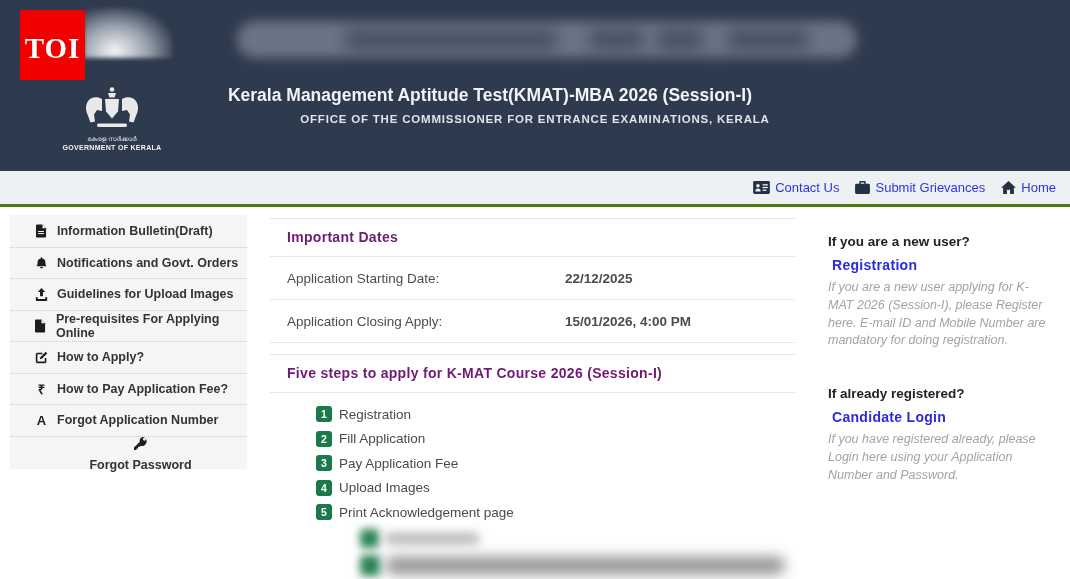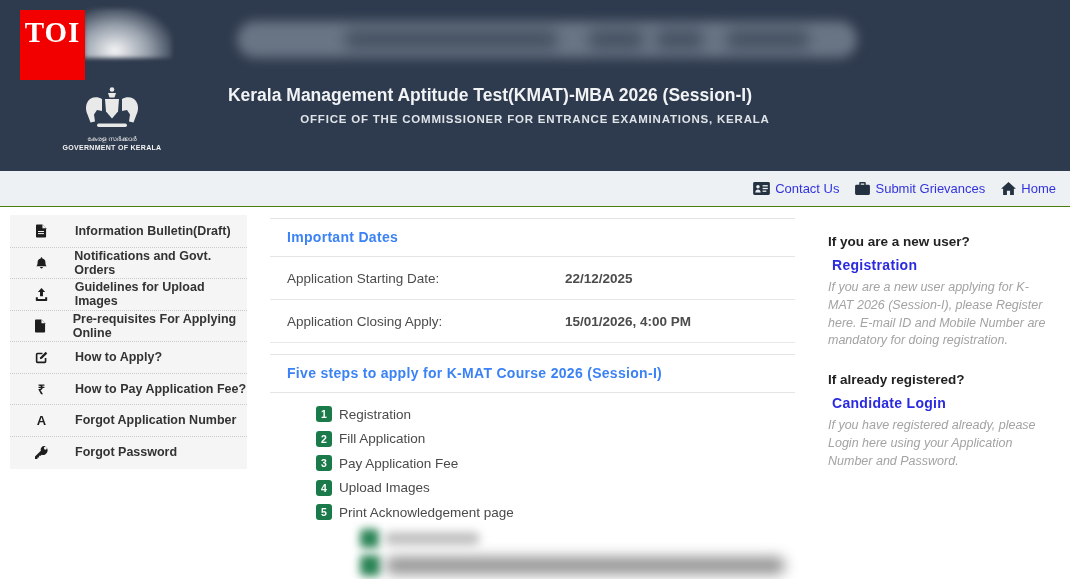--- a/index.html
+++ b/index.html
@@ -6,21 +6,21 @@
   html,body { background:#fff; }
   #page {
     position:relative; width:1070px; height:579px; overflow:hidden;
     background:#ffffff; font-family:"Liberation Sans", sans-serif;
   }
 
   
   .header { position:absolute; left:0; top:0; width:1070px; height:171px; background:#2e3a4d; }
   .toi-logo {
     position:absolute; left:20px; top:10px; width:65px; height:70px; background:#f20000;
-    display:flex; justify-content:center; z-index:5;
+    display:flex; align-items:center; justify-content:center; z-index:5;
   }
   .toi-logo span { color:#fff; font-family:"Liberation Serif", serif; font-weight:bold; font-size:29px; letter-spacing:1px; margin-top:6px; }
   .blur-blob {
     position:absolute; left:84px; top:8px; width:88px; height:50px;
     background:radial-gradient(ellipse at 35% 85%, rgba(255,255,255,.95) 0%, rgba(219,226,233,.6) 42%, rgba(46,58,77,0) 78%);
     filter:blur(2px);
   }
   .blur-headline {
     position:absolute; left:237px; top:21px; width:620px; height:37px;
     background:rgba(203,213,224,.38); border-radius:18px; filter:blur(6px);
@@ -37,39 +37,39 @@
   .emblem-en { font-size:7px; font-weight:bold; color:#f4f4f4; letter-spacing:.3px; line-height:9px; }
 
   .head-title { position:absolute; left:0; top:85px; width:980px; text-align:center;
     color:#f1f3f5; font-size:17.5px; font-weight:bold; }
   .head-sub { position:absolute; left:0; top:113px; width:1070px; text-align:center;
     color:#dfe4e9; font-size:11.5px; font-weight:bold; letter-spacing:.8px; }
 
   
   .navbar {
     position:absolute; left:0; top:171px; width:1070px; height:36px; background:#edf1f4;
-    border-bottom:1px solid #4d7c0f; display:flex; align-items:center; justify-content:flex-end;
+    border-bottom:3px solid #4d7c0f; display:flex; align-items:center; justify-content:flex-end;
     gap:16px; padding-right:14px;
   }
   .nav-link { display:flex; align-items:center; gap:5px; cursor:pointer; }
   .nav-link .nicon { color:#243140; display:flex; align-items:center; }
   .nav-link .nlabel { color:#3333dd; font-size:13px; }
 
   
   .sidebar { position:absolute; left:10px; top:215px; width:237px; background:#f5f5f5; padding:1px 0; }
   .sb-item { height:31.5px; display:flex; align-items:center; gap:8px; padding-left:24px;
     border-bottom:1px dotted #c9c9c9; cursor:pointer; }
-  .sb-item:last-child { border-bottom:none; }
+  .sb-item:last-child { border-bottom:none;flex-direction:column; }
   .sb-icon { width:15px; display:flex; justify-content:center; color:#1d1d1d; font-weight:bold; font-size:13px; }
-  .sb-label { font-size:12.5px; font-weight:600; color:#333;margin-left:18px; }
+  .sb-label { font-size:12.5px; font-weight:600; color:#333; }
 
   
   .main { position:absolute; left:270px; top:218px; width:525px; }
   .sec-head { border-top:1px solid #e5e5e5; border-bottom:1px solid #e5e5e5;
-    padding:10px 0 11px 17px; font-size:14px; font-weight:bold; color:#3b82f6; letter-spacing:.3px; }
+    padding:10px 0 11px 17px; font-size:14px; font-weight:bold; color:#701a75; letter-spacing:.3px; }
   .id-row { height:43px; display:flex; align-items:center; border-bottom:1px solid #e8e8e8; }
   .id-label { padding-left:17px; width:295px; font-size:13.5px; color:#4c4c4c; }
   .id-value { font-size:13.5px; color:#4c4c4c;font-weight:bold; }
   .sec2 { margin-top:11px; }
   .steps { padding:13px 0 0 46px; }
   .step { display:flex; align-items:center; margin-bottom:8.5px; }
   .badge { width:16px; height:16px; background:#1a7a4a; border-radius:3px; color:#fff;
     font-size:10.5px; font-weight:bold; text-align:center; line-height:16px; }
   .step-label { margin-left:7px; font-size:13.5px; color:#4a4a4a; }
   .blur-row { display:flex; align-items:center; margin-left:44px; }
@@ -77,21 +77,21 @@
   .blur-bar-a { width:96px; height:13px; background:#bfbfbf; border-radius:7px; filter:blur(5px); margin-left:5px; }
   .blur-row-b { margin-top:7px; }
   .blur-badge-b { width:20px; height:21px; }
   .blur-bar-b { width:400px; height:17px; background:#6b6b6b; opacity:.75; border-radius:8px; filter:blur(7px); margin-left:5px; }
 
   
   .aside { position:absolute; left:828px; top:234px; width:222px; }
   .aside-q { font-size:13.5px; font-weight:600; color:#222; margin-bottom:8px; }
   .aside-link { font-size:14px; font-weight:bold; color:#2a2ae0; letter-spacing:.3px; margin:0 0 6px 4px; cursor:pointer; }
   .aside-note { font-size:12.5px; font-style:italic; color:#a3a3a3; line-height:1.42; }
-  .aside-block2 { margin-top:22px; }
+  .aside-block2 { margin-top:36px; }
 </style>
 </head>
 <body>
 
 <div id="page">
 
   <div class="header">
     <div class="toi-logo">
       <span>TOI</span>
     </div>

